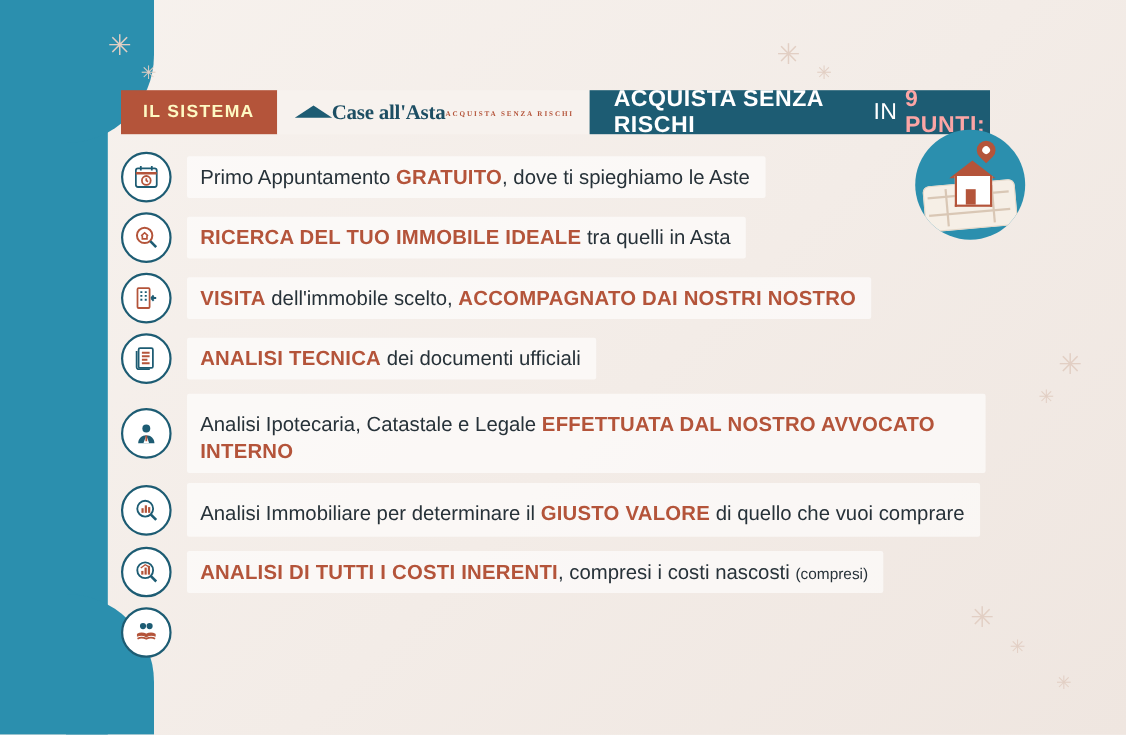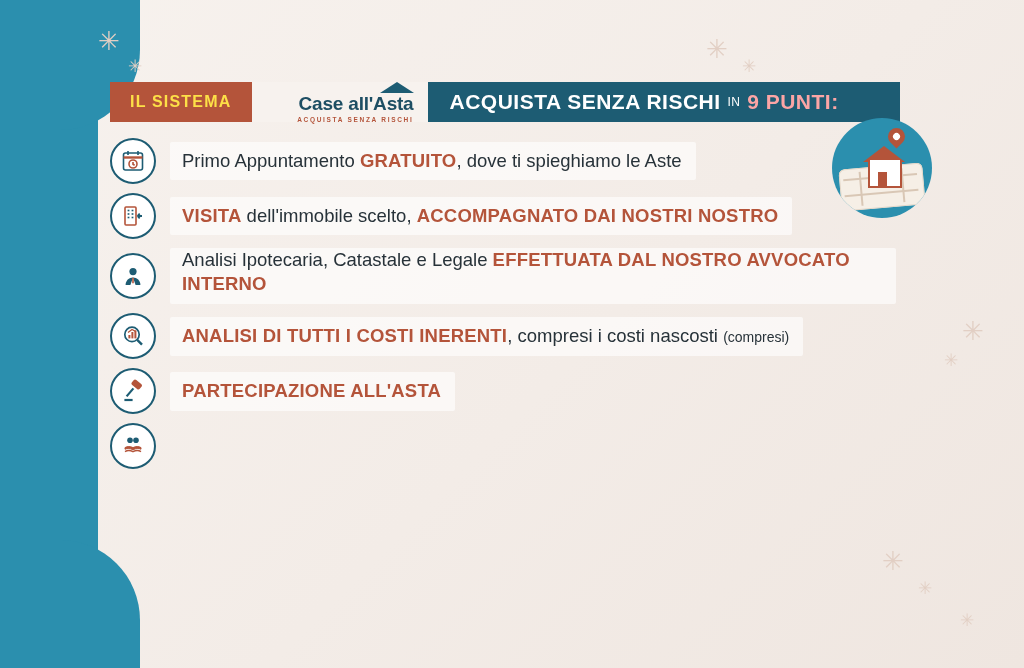--- a/index.html
+++ b/index.html
@@ -56,37 +56,38 @@
   
   .header {
     position: absolute;
     left: 110px; top: 82px;
     width: 790px; height: 40px;
     display: flex;
     align-items: stretch;
   }
   .header-tag {
     background: #b4543a;
-    color: #fde047;
+    color: #fef9c3;
     font-size: 16px;
     font-weight: bold;
     letter-spacing: 1.2px;
     display: flex;
     align-items: center;
     justify-content: center;
     padding: 0 20px;
   }
   .header-logo {
     background: #f7f2ee;
     display: flex;
-    flex-direction: column;
-    align-items: flex-end;
+    flex-direction: row;
+    align-items: center;
     justify-content: center;
     padding: 0 14px 0 16px;
     min-width: 146px;
+    font-family: Liberation Serif, serif;
   }
   .logo-roof {
     width: 0; height: 0;
     border-left: 17px solid transparent;
     border-right: 17px solid transparent;
     border-bottom: 11px solid #1d5c73;
     margin-bottom: 1px;
   }
   .logo-main {
     font-size: 19px;
@@ -110,21 +111,21 @@
     align-items: center;
     padding-left: 22px;
     gap: 7px;
     font-size: 21px;
     font-weight: bold;
     letter-spacing: 0.5px;
   }
   .header-title .t-strong { color: #ffffff; }
   .header-title .t-light {
     font-weight: normal;
-    font-size: 12px;
+    font-size: 21px;
     letter-spacing: 0.3px;
   }
   .header-title .t-num { color: #fca5a5; }
 
   
   .illus {
     position: absolute;
     left: 832px; top: 118px;
     width: 100px; height: 100px;
     border-radius: 50%;
@@ -213,21 +214,21 @@
     margin-right: 14px;
   }
   .row .text {
     background: rgba(255,255,255,0.62);
     padding: 7px 14px 8px 12px;
     font-size: 18.5px;
     color: #273239;
     line-height: 1.28;
     border-radius: 2px;
   }
-  .row.tall .text { padding-top: 0; padding-bottom: 9px; }
+  .row.tall .text { padding-top: 16px; padding-bottom: 9px; }
   .hl {
     color: #b4543a;
     font-weight: bold;
     letter-spacing: 0.2px;
   }
   .tiny { font-size: 14px; color: #273239; }
 
   
   .badge svg { display: block; }
 </style>
@@ -288,83 +289,113 @@
             <line x1="17" y1="2" x2="17" y2="6"></line>
           <circle cx="12" cy="15" r="4" stroke="#b4543a"></circle>
           <path d="M12 13v2.2l1.6 1" stroke="#b4543a"></path>
         </svg>
       </div>
       <div class="text">
         <span>Primo Appuntamento </span><span class="hl">GRATUITO</span><span>, dove ti spieghiamo le Aste</span>
       </div>
     </div>
 
+    <div class="row">
+      <div class="badge">
+        <svg width="24" height="24" viewBox="0 0 24 24" fill="none" stroke="#1d5c73" stroke-width="1.8">
+          <circle cx="10.5" cy="10" r="7" stroke="#b4543a"></circle>
+          <line x1="15.6" y1="15.2" x2="21" y2="20.6" stroke="#1d5c73" stroke-width="2.4"></line>
+          <path d="M7.4 10.4 10.5 7.6l3.1 2.8" stroke="#b4543a" stroke-width="1.5"></path>
+          <path d="M8.4 10v3.2h4.2V10" stroke="#b4543a" stroke-width="1.5"></path>
+        </svg>
+      </div>
+      <div class="text">
+        <span class="hl">RICERCA DEL TUO IMMOBILE IDEALE</span><span> tra quelli in Asta</span>
+      </div>
+    </div>
 
     <div class="row">
       <div class="badge">
         <svg width="24" height="24" viewBox="0 0 24 24" fill="none" stroke="#1d5c73" stroke-width="1.6">
           <rect x="4" y="3" width="11" height="18" rx="1" stroke="#b4543a"></rect>
           <line x1="6.6" y1="6.5" x2="8.4" y2="6.5"></line>
             <line x1="10.6" y1="6.5" x2="12.4" y2="6.5"></line>
           <line x1="6.6" y1="10" x2="8.4" y2="10"></line>
             <line x1="10.6" y1="10" x2="12.4" y2="10"></line>
           <line x1="6.6" y1="13.5" x2="8.4" y2="13.5"></line>
             <line x1="10.6" y1="13.5" x2="12.4" y2="13.5"></line>
           <path d="M21 12h-4.5m0 0 2.2-2.4M16.5 12l2.2 2.4" stroke="#1d5c73" stroke-width="1.8"></path>
         </svg>
       </div>
       <div class="text">
         <span class="hl">VISITA</span><span> dell'immobile scelto, </span><span class="hl">ACCOMPAGNATO DAI NOSTRI NOSTRO</span>
       </div>
     </div>
 
+    <div class="row">
+      <div class="badge">
+        <svg width="24" height="24" viewBox="0 0 24 24" fill="none" stroke="#1d5c73" stroke-width="1.6">
+          <rect x="5" y="2.5" width="13" height="18" rx="1.4"></rect>
+          <line x1="8" y1="6.6" x2="15" y2="6.6" stroke="#b4543a" stroke-width="1.8"></line>
+          <line x1="8" y1="9.8" x2="15" y2="9.8" stroke="#b4543a" stroke-width="1.8"></line>
+          <line x1="8" y1="13" x2="13" y2="13" stroke="#b4543a" stroke-width="1.8"></line>
+          <line x1="8" y1="16.2" x2="15" y2="16.2" stroke="#b4543a" stroke-width="1.8"></line>
+          <path d="M3.2 5.2v14.4a2 2 0 0 0 2 2h10" stroke="#1d5c73"></path>
+        </svg>
+      </div>
+      <div class="text">
+        <span class="hl">ANALISI TECNICA</span><span> dei documenti ufficiali</span>
+      </div>
+    </div>
 
     <div class="row tall">
       <div class="badge">
         <svg width="24" height="24" viewBox="0 0 24 24" fill="none">
           <circle cx="12" cy="7.6" r="3.6" fill="#1d5c73"></circle>
           <path d="M4.6 21c0-4.3 3.3-7.4 7.4-7.4S19.4 16.7 19.4 21z" fill="#1d5c73"></path>
           <path d="M12 13.6 9.4 21h5.2z" fill="#ffffff"></path>
           <path d="M12 13.8v5.4" stroke="#b4543a" stroke-width="1.6"></path>
         </svg>
       </div>
       <div class="text" style="max-width:700px;">
         <span>Analisi Ipotecaria, Catastale e Legale </span><span class="hl">EFFETTUATA DAL NOSTRO AVVOCATO INTERNO</span>
       </div>
     </div>
 
+    <div class="row tall">
+      <div class="badge">
+        <svg width="24" height="24" viewBox="0 0 24 24" fill="none" stroke="#1d5c73" stroke-width="1.7">
+          <circle cx="11" cy="10.4" r="7.2" stroke="#1d5c73"></circle>
+          <rect x="7.6" y="10" width="2" height="4.2" fill="#b4543a" stroke="none"></rect>
+          <rect x="10.6" y="7.4" width="2" height="6.8" fill="#b4543a" stroke="none"></rect>
+          <rect x="13.6" y="9" width="2" height="5.2" fill="#b4543a" stroke="none"></rect>
+          <line x1="16.2" y1="15.8" x2="21" y2="20.6" stroke-width="2.4"></line>
+        </svg>
+      </div>
+      <div class="text" style="max-width:740px;">
+        <span>Analisi Immobiliare per determinare il </span><span class="hl">GIUSTO VALORE</span><span> di quello che vuoi comprare</span>
+      </div>
+    </div>
 
     <div class="row">
       <div class="badge">
         <svg width="24" height="24" viewBox="0 0 24 24" fill="none" stroke="#1d5c73" stroke-width="1.7">
           <circle cx="11" cy="10.4" r="7.2"></circle>
           <rect x="7.4" y="11" width="2" height="3.4" fill="#b4543a" stroke="none"></rect>
           <rect x="10.4" y="8" width="2" height="6.4" fill="#b4543a" stroke="none"></rect>
           <rect x="13.4" y="6.4" width="2" height="8" fill="#b4543a" stroke="none"></rect>
           <path d="M7 8.4 11 5.4l4 2.2" stroke="#b4543a" stroke-width="1.3"></path>
           <line x1="16.2" y1="15.8" x2="21" y2="20.6" stroke-width="2.4"></line>
         </svg>
       </div>
       <div class="text">
         <span class="hl">ANALISI DI TUTTI I COSTI INERENTI</span><span>, compresi i costi nascosti </span><span class="tiny">(compresi)</span>
       </div>
     </div>
 
-    <div class="row">
-      <div class="badge">
-        <svg width="24" height="24" viewBox="0 0 24 24" fill="none" stroke="#1d5c73" stroke-width="1.8">
-          <rect x="11.5" y="3.2" width="8.4" height="4.6" rx="1" transform="rotate(40 15.7 5.5)" fill="#b4543a" stroke="#b4543a"></rect>
-          <line x1="12.4" y1="9.4" x2="5.6" y2="17.4" stroke="#1d5c73" stroke-width="2.2"></line>
-          <line x1="3.4" y1="21" x2="11.6" y2="21" stroke="#1d5c73" stroke-width="2.2"></line>
-        </svg>
-      </div>
-      <div class="text">
-        <span class="hl">PARTECIPAZIONE ALL'ASTA</span>
-      </div>
-    </div>
 
     <div class="row">
       <div class="badge">
         <svg width="24" height="24" viewBox="0 0 24 24" fill="none" stroke="#1d5c73" stroke-width="1.6">
           <circle cx="9" cy="6.2" r="2.8" fill="#1d5c73" stroke="none"></circle>
           <circle cx="15" cy="6.2" r="2.8" fill="#1d5c73" stroke="none"></circle>
           <path d="M4 13.6c2.4-1.4 5-1.4 8 0 3-1.4 5.6-1.4 8 0v1.6c-2.4-1-5-1-8 .6-3-1.6-5.6-1.6-8-.6z" fill="#b4543a" stroke="#b4543a" stroke-width="1"></path>
           <path d="M4 17.6c2.4-1.4 5-1.4 8 0 3-1.4 5.6-1.4 8 0" stroke="#b4543a"></path>
         </svg>
       </div>

